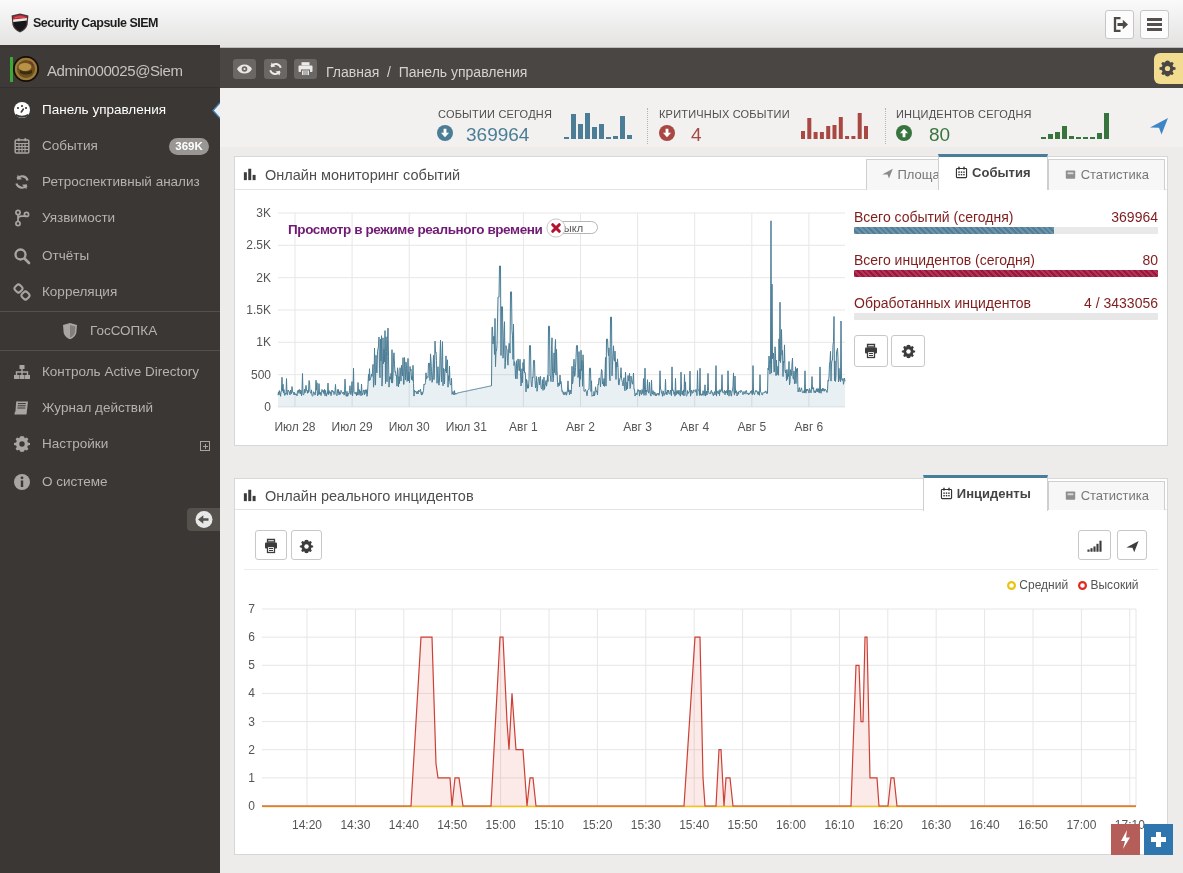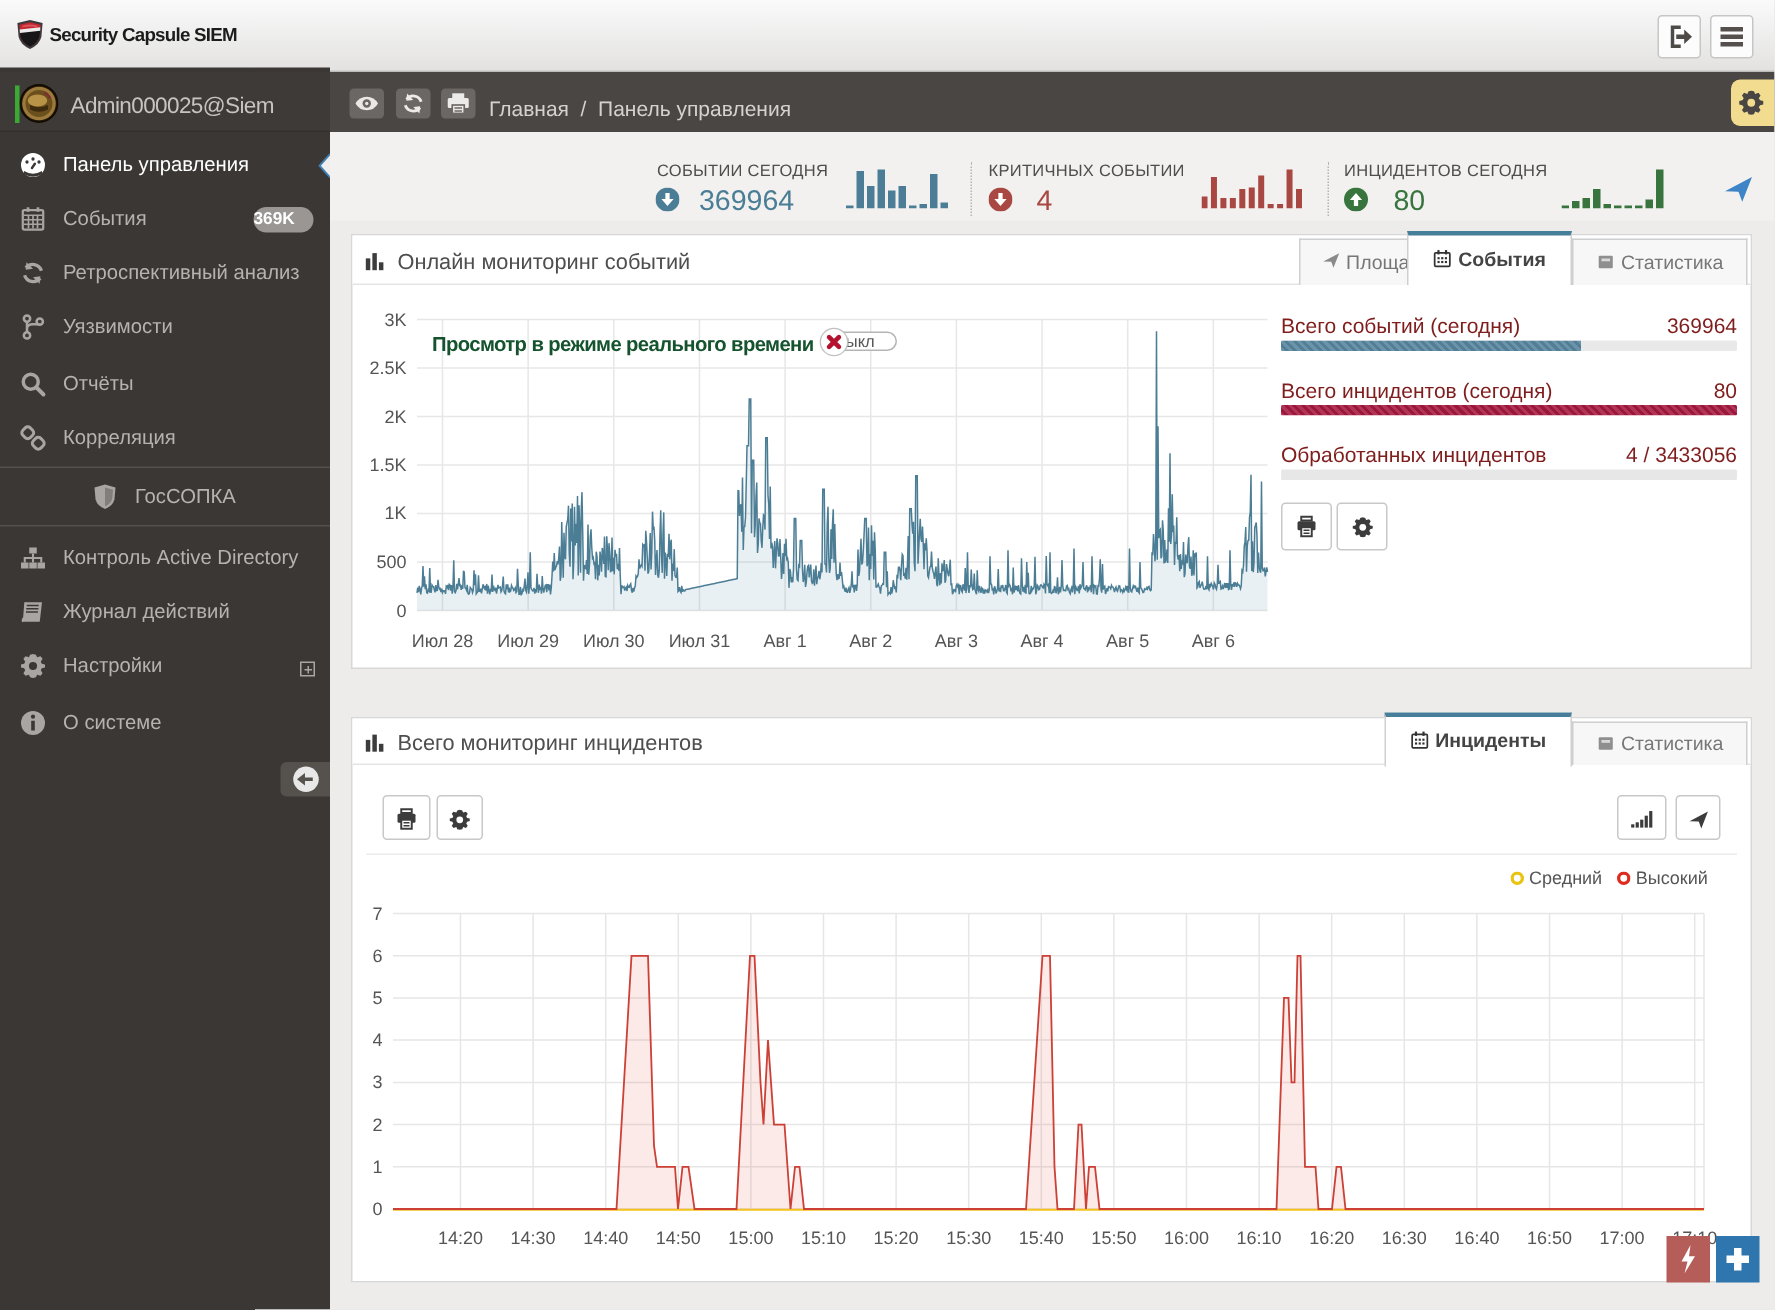--- a/index.html
+++ b/index.html
@@ -13,21 +13,21 @@
 
 #sidebar { left:0; top:45px; width:220px; height:828px; background:#3b3734; }
 #userrow { left:0; top:48px; width:220px; height:40px; background:#3e3a37; border-bottom:1px solid #33302d; }
 #ubar { left:10px; top:57px; width:3px; height:25px; background:#3aaa35; }
 #uname { left:47px; top:62px; font-size:15px; letter-spacing:-0.4px; color:#c6c3c0; }
 .mitem { left:0; width:220px; height:36px; color:#b5b2af; font-size:13.5px; }
 .mitem .txt { position:absolute; left:42px; top:10px; }
 .mitem.active { color:#ffffff; }
 .micon { position:absolute; left:13px; top:9px; width:18px; height:18px; }
 .msep { left:0; width:220px; height:1px; background:#54504d; }
-#badge369 { left:169px; top:138px; width:40px; height:17px; background:#999693; border-radius:9px; color:#fff; font-size:11.5px; font-weight:bold; line-height:17px; }
+#badge369 { left:169px; top:138px; width:40px; height:17px; background:#999693; border-radius:9px; color:#fff; font-size:11.5px; font-weight:bold; text-align:center; line-height:17px; }
 #collapsebtn { left:187px; top:508px; width:33px; height:23px; background:#55514d; border-radius:4px 0 0 4px; }
 
 #crumbbar { left:220px; top:48px; width:963px; height:40px; background:#4a4643; }
 .crumbbtn { top:59px; width:23px; height:20px; background:#6b6764; border-radius:3px; }
 #crumbtext { left:326px; top:64px; font-size:14px; color:#d4d2cf; }
 #gearbtn { left:1154px; top:53px; width:29px; height:31px; background:#f2dc90; border-radius:6px 0 0 6px; }
 
 #content { left:220px; top:88px; width:963px; height:785px; background:#edecea; } #statsband { left:220px; top:88px; width:963px; height:59px; background:#f2f1ef; }
 
 .statlabel { font-size:11px; color:#4e4e4e; letter-spacing:0.2px; }
@@ -382,21 +382,21 @@
       <text x="116.1" y="240" font-size="12" fill="#555" text-anchor="middle">Июл 29</text>
       <text x="173.2" y="240" font-size="12" fill="#555" text-anchor="middle">Июл 30</text>
       <text x="230.3" y="240" font-size="12" fill="#555" text-anchor="middle">Июл 31</text>
       <text x="287.4" y="240" font-size="12" fill="#555" text-anchor="middle">Авг 1</text>
       <text x="344.5" y="240" font-size="12" fill="#555" text-anchor="middle">Авг 2</text>
       <text x="401.6" y="240" font-size="12" fill="#555" text-anchor="middle">Авг 3</text>
       <text x="458.7" y="240" font-size="12" fill="#555" text-anchor="middle">Авг 4</text>
       <text x="515.8" y="240" font-size="12" fill="#555" text-anchor="middle">Авг 5</text>
       <text x="572.9" y="240" font-size="12" fill="#555" text-anchor="middle">Авг 6</text>
     </svg></div>
-<div class="abs" style="left:288px;top:222px;font-size:13.5px;letter-spacing:-0.4px;font-weight:bold;color:#14532d;">Просмотр в режиме реального времени</div>
+<div class="abs" style="left:288px;top:222px;font-size:13.5px;letter-spacing:-0.4px;font-weight:bold;color:#701a75;">Просмотр в режиме реального времени</div>
 <div class="abs" style="left:555px;top:221px;width:43px;height:13px;background:#fff;border:1px solid #b5b5b5;border-radius:7px;font-size:11px;color:#555;text-align:center;padding-right:6px;line-height:12px;">ыкл</div>
 <div class="abs" style="left:546px;top:218px;width:20px;height:20px;"><svg width="20" height="20" viewBox="0 0 22 22">
       <circle cx="11" cy="11" r="10" fill="#fff" stroke="#c0c0c0"></circle>
       <path d="M7.4 7.4 L14.6 14.6 M14.6 7.4 L7.4 14.6" stroke="#b5122f" stroke-width="3.4" stroke-linecap="round"></path>
     </svg></div>
 
 <div class="abs prow-label" style="left:854px;top:209px;">Всего событий (сегодня)</div>
 <div class="abs prow-label" style="left:854px;top:209px;width:304px;text-align:right;">369964</div>
 <div class="abs pbar" style="left:854px;top:227px;">
     <div class="pfill stripes" style="width:200px;background-color:#55839c;"></div>
@@ -426,21 +426,21 @@
 <div class="abs" style="left:235px;top:479px;width:932px;height:31px;background:#fff;border-bottom:1px solid #e4e4e4;"></div>
 <div class="abs" style="left:243px;top:488px;">
 <svg width="14" height="14" viewBox="0 0 16 16">
       <g fill="#3c3c3c">
         <rect x="1" y="6" width="3.4" height="9"></rect>
         <rect x="6" y="2" width="3.4" height="13"></rect>
         <rect x="11" y="9" width="3.4" height="6"></rect>
       </g>
     </svg>
 </div>
-<div class="abs ptitle" style="left:265px;top:488px;">Всего мониторинг инцидентов</div>
+<div class="abs ptitle" style="left:265px;top:488px;">Онлайн реального инцидентов</div>
 
 <div class="abs tab tab-active" style="left:923px;top:475px;width:125px;height:36px;line-height:31px;text-align:center;"><svg width="13" height="13" viewBox="0 0 18 18" style="vertical-align:-2px;">
       <rect x="2" y="3.5" width="14" height="12.5" rx="1" fill="#fff" stroke="#333" stroke-width="1.6"></rect>
       <rect x="4.5" y="1" width="2" height="4" fill="#333"></rect>
       <rect x="11.5" y="1" width="2" height="4" fill="#333"></rect>
       <g fill="#333">
         <rect x="4.6" y="7.5" width="2" height="2"></rect>
         <rect x="8" y="7.5" width="2" height="2"></rect>
         <rect x="11.4" y="7.5" width="2" height="2"></rect>
         <rect x="4.6" y="11" width="2" height="2"></rect>

